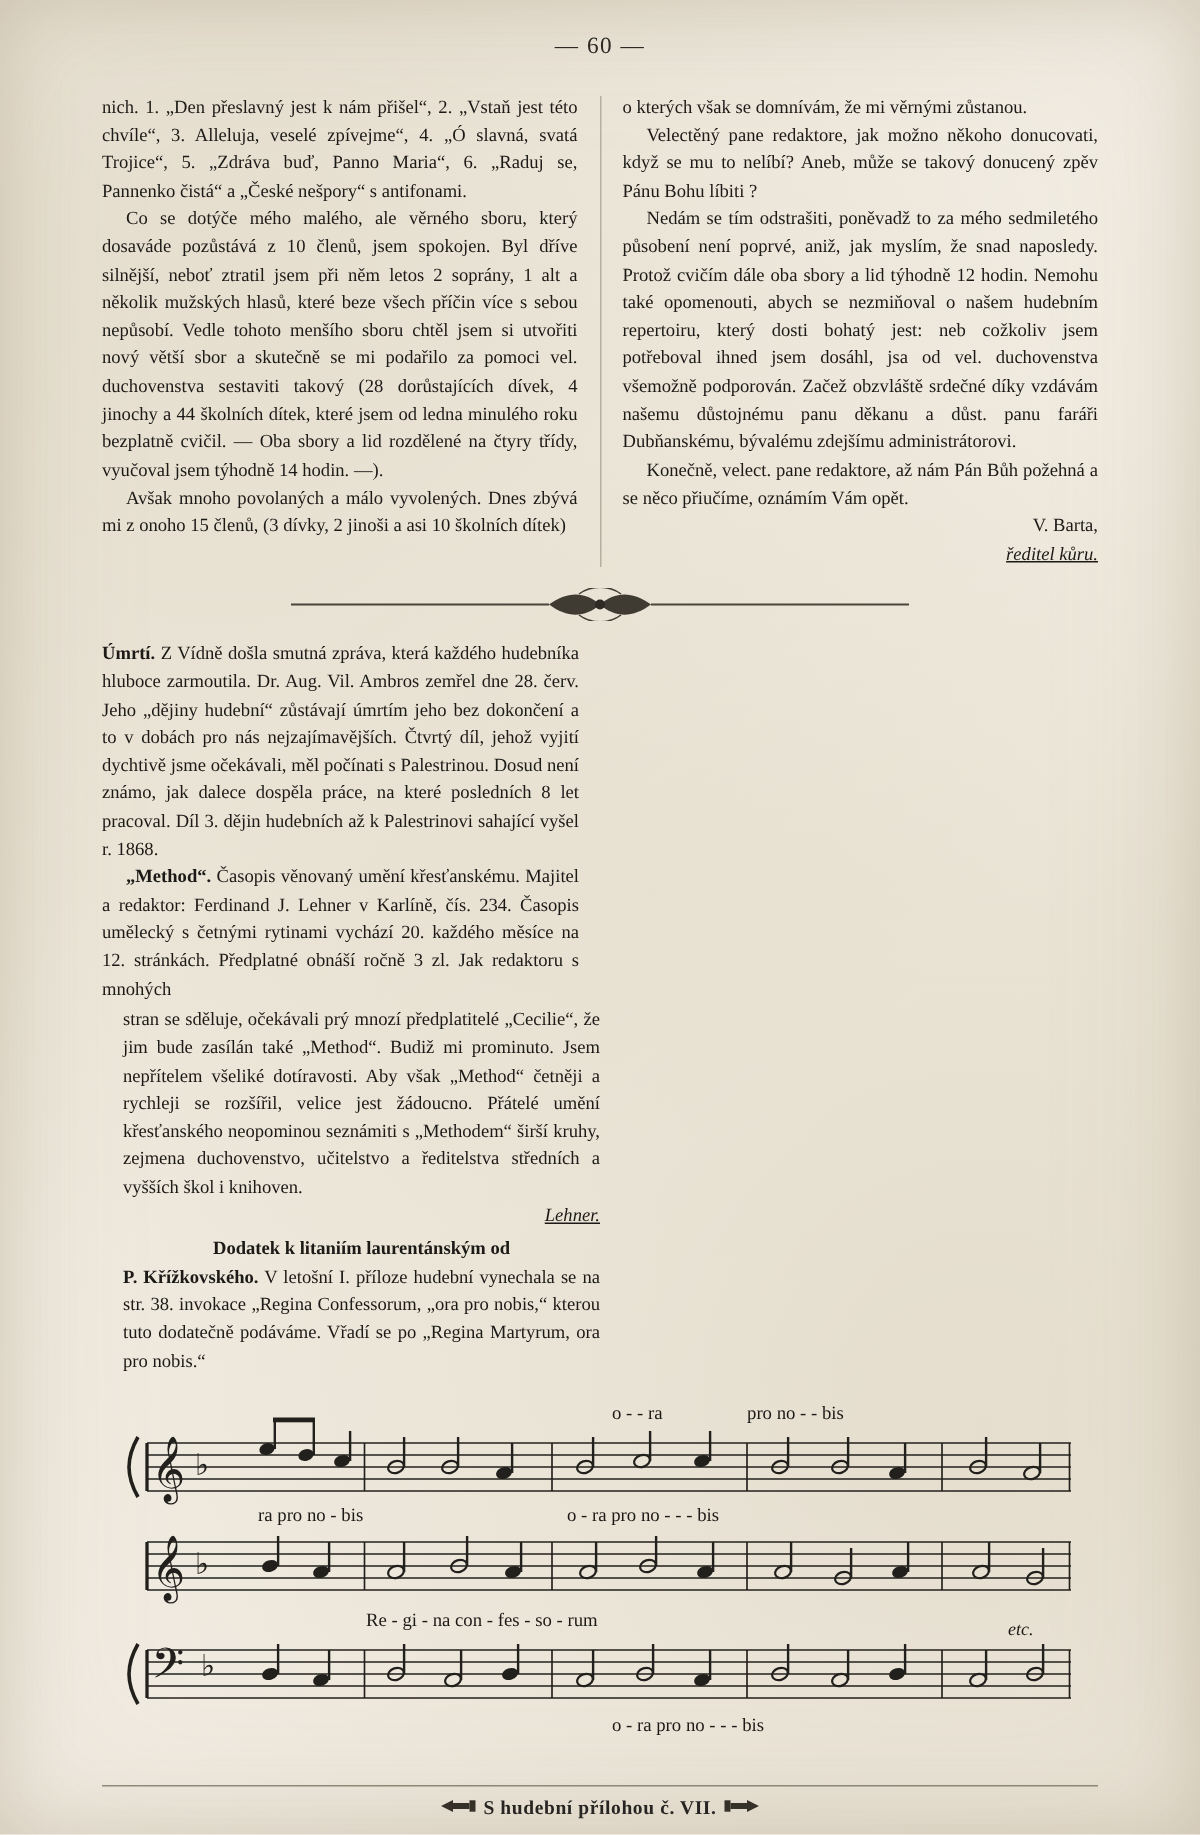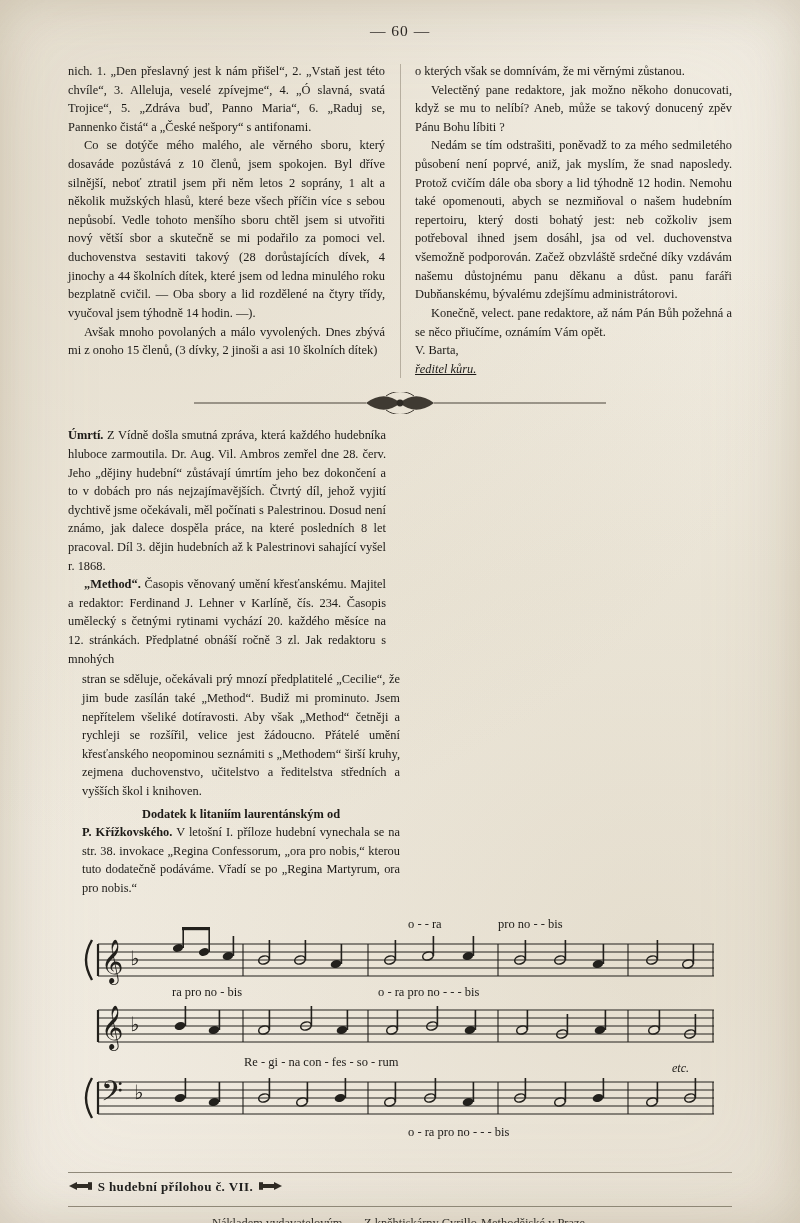--- a/index.html
+++ b/index.html
@@ -74,20 +74,21 @@
 
   p {
     margin: 0;
     text-indent: 0;
   }
   p.ind { text-indent: 16px; }
   p + p { margin-top: 0; }
 
   .sig-right {
     display: block;
+    text-align: right;
   }
   .ital { font-style: italic; text-decoration: underline; }
 
   
   .ornament {
     position: relative;
     height: 26px;
     margin: 14px 0 8px 0;
   }
   .ornament svg { display: block; margin: 0 auto; }
@@ -97,20 +98,21 @@
   
   .music {
     position: relative;
     margin-top: 16px;
     height: 250px;
   }
   .music svg { display: block; }
 
   .footer-note {
     margin-top: 6px;
+    text-align: center;
     font-size: 13px;
     font-weight: bold;
     letter-spacing: 0.4px;
   }
   .footer-note .fl, .footer-note .fr {
     display: inline-block;
     vertical-align: middle;
   }
   .rule {
     height: 1px;
@@ -173,20 +175,21 @@
     </div>
 
     <div class="cols section2">
       <div class="col left">
         <p><b class="lead">Úmrtí.</b><span> Z Vídně došla smutná zpráva, která každého hudebníka hluboce zarmoutila. Dr. Aug. Vil. Ambros zemřel dne 28. červ. Jeho „dějiny hudební“ zůstávají úmrtím jeho bez dokončení a to v dobách pro nás nejzajímavějších. Čtvrtý díl, jehož vyjití dychtivě jsme očekávali, měl počínati s Palestrinou. Dosud není známo, jak dalece dospěla práce, na které posledních 8 let pracoval. Díl 3. dějin hudebních až k Palestrinovi sahající vyšel r. 1868.</span></p>
         <p class="ind"><b class="lead">„Method“.</b><span> Časopis věnovaný umění křesťanskému. Majitel a redaktor: Ferdinand J. Lehner v Karlíně, čís. 234. Časopis umělecký s četnými rytinami vychází 20. každého měsíce na 12. stránkách. Předplatné obnáší ročně 3 zl. Jak redaktoru s mnohých</span></p>
       </div>
       <div class="divider-vert"></div>
       <div class="col right">
         <p>stran se sděluje, očekávali prý mnozí předplatitelé „Cecilie“, že jim bude zasílán také „Method“. Budiž mi prominuto. Jsem nepřítelem všeliké dotíravosti. Aby však „Method“ četněji a rychleji se rozšířil, velice jest žádoucno. Přátelé umění křesťanského neopominou seznámiti s „Methodem“ širší kruhy, zejmena duchovenstvo, učitelstvo a ředitelstva středních a vyšších škol i knihoven.</p>
+        <span class="sig-right ital">Lehner.</span>
         <p class="subhead" style="margin-top:4px">Dodatek k litaniím laurentánským od</p>
         <p><b>P. Křížkovského.</b><span> V letošní I. příloze hudební vynechala se na str. 38. invokace „Regina Confessorum, „ora pro nobis,“ kterou tuto dodatečně podáváme. Vřadí se po „Regina Martyrum, ora pro nobis.“</span></p>
       </div>
     </div>
 
     <div class="music">
       <svg width="664" height="250" viewBox="0 0 664 250">
 
         <text x="340" y="14" font-family="Liberation Serif, serif" font-size="12.5" fill="#1c1a17">o  -  -  ra</text>
         <text x="430" y="14" font-family="Liberation Serif, serif" font-size="12.5" fill="#1c1a17">pro no  -  -  bis</text>

